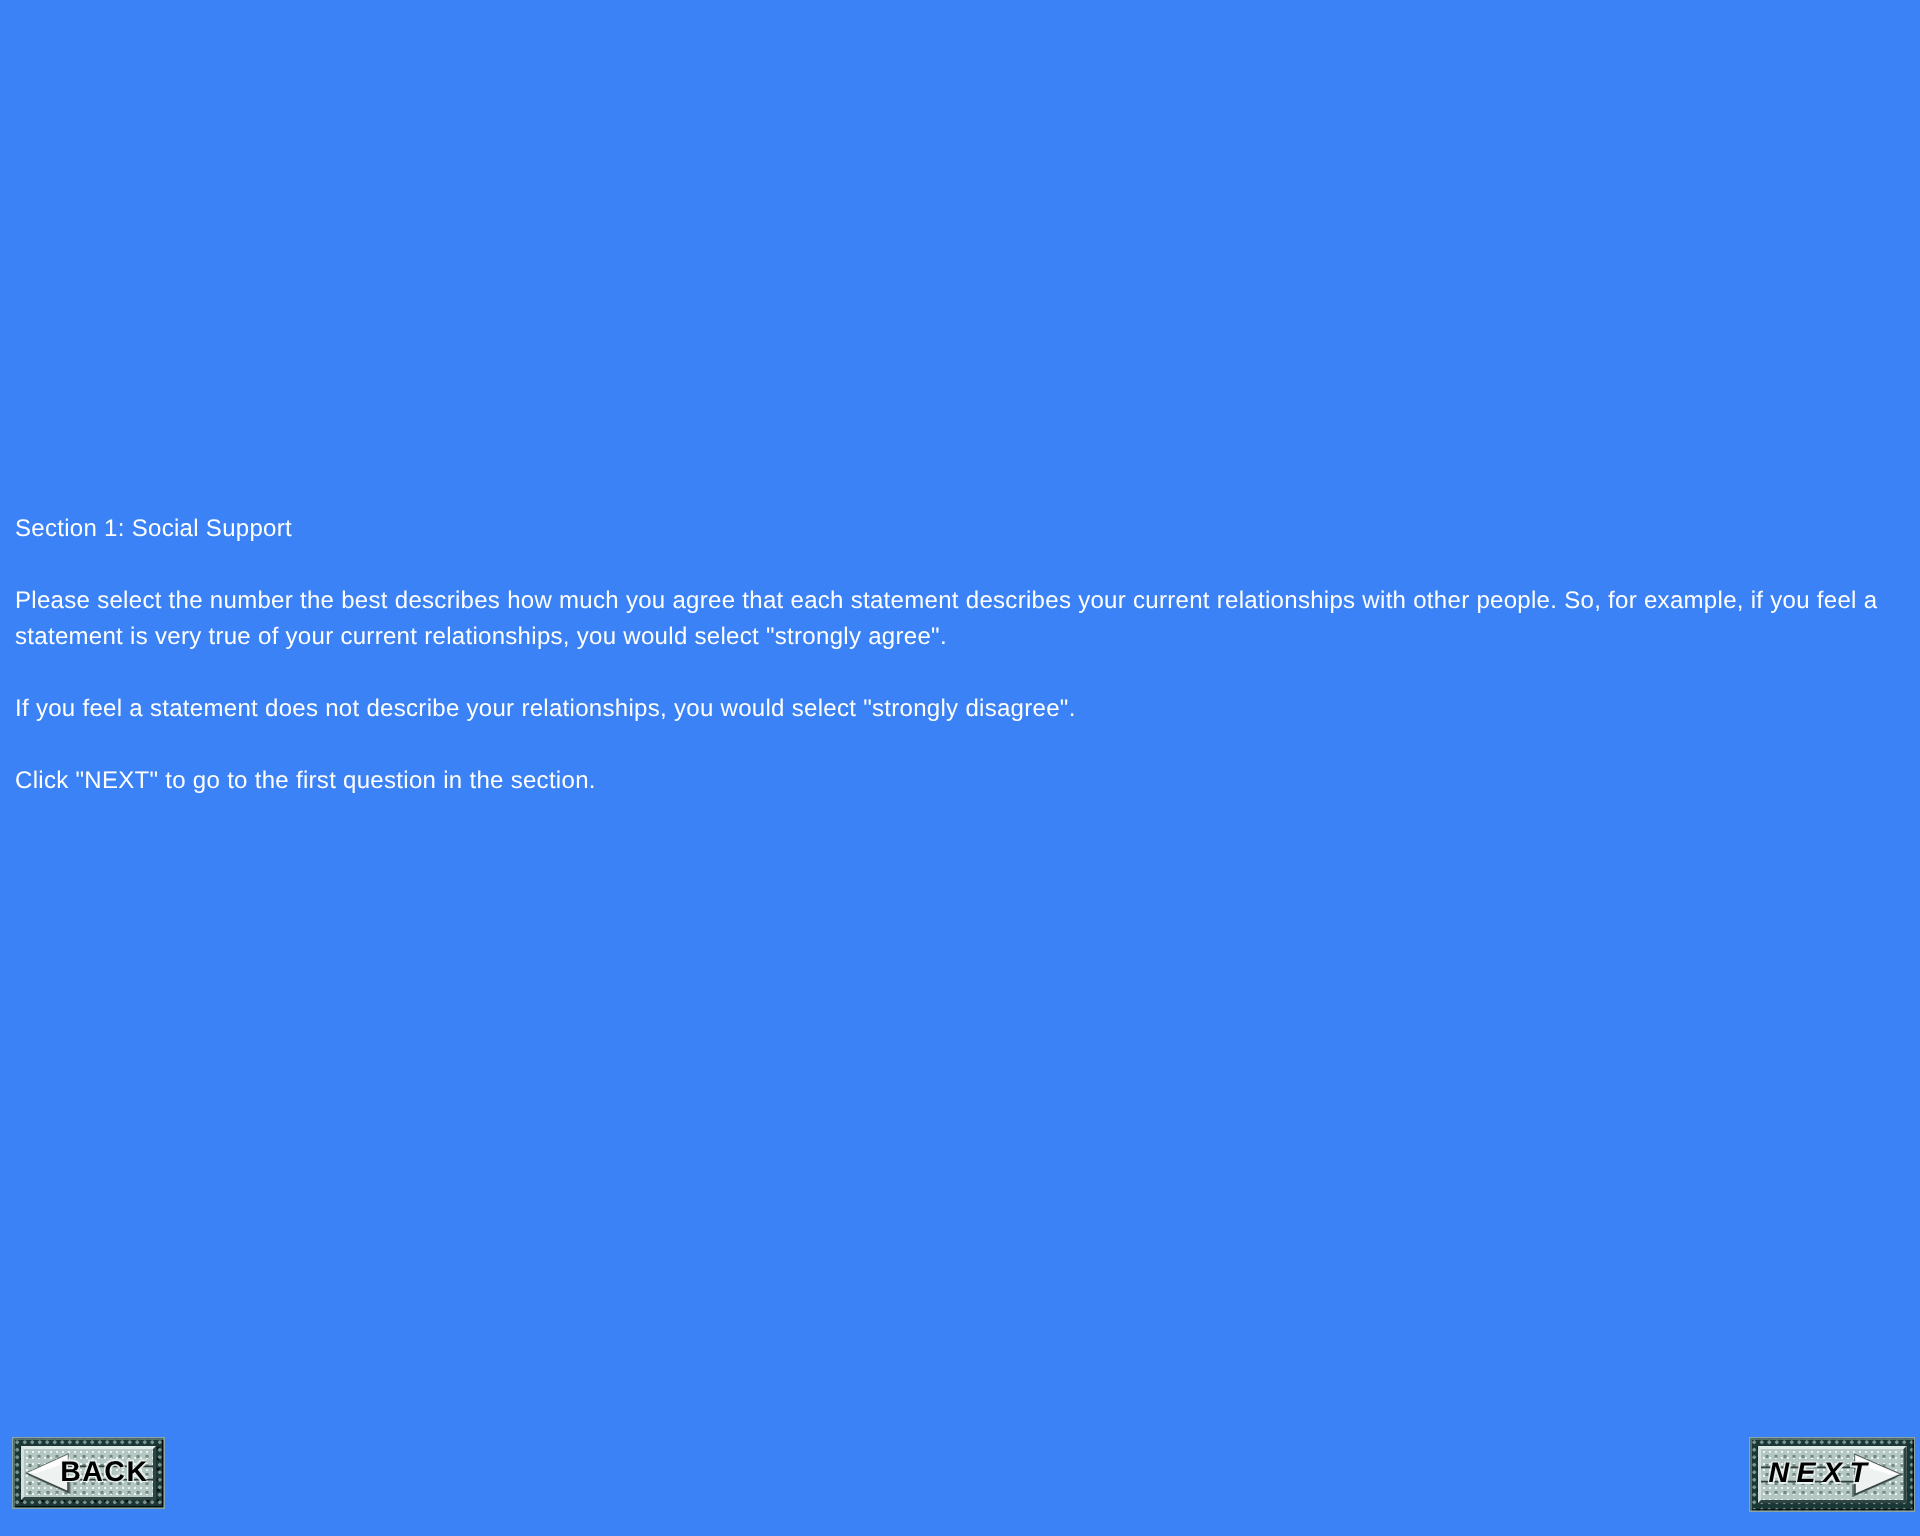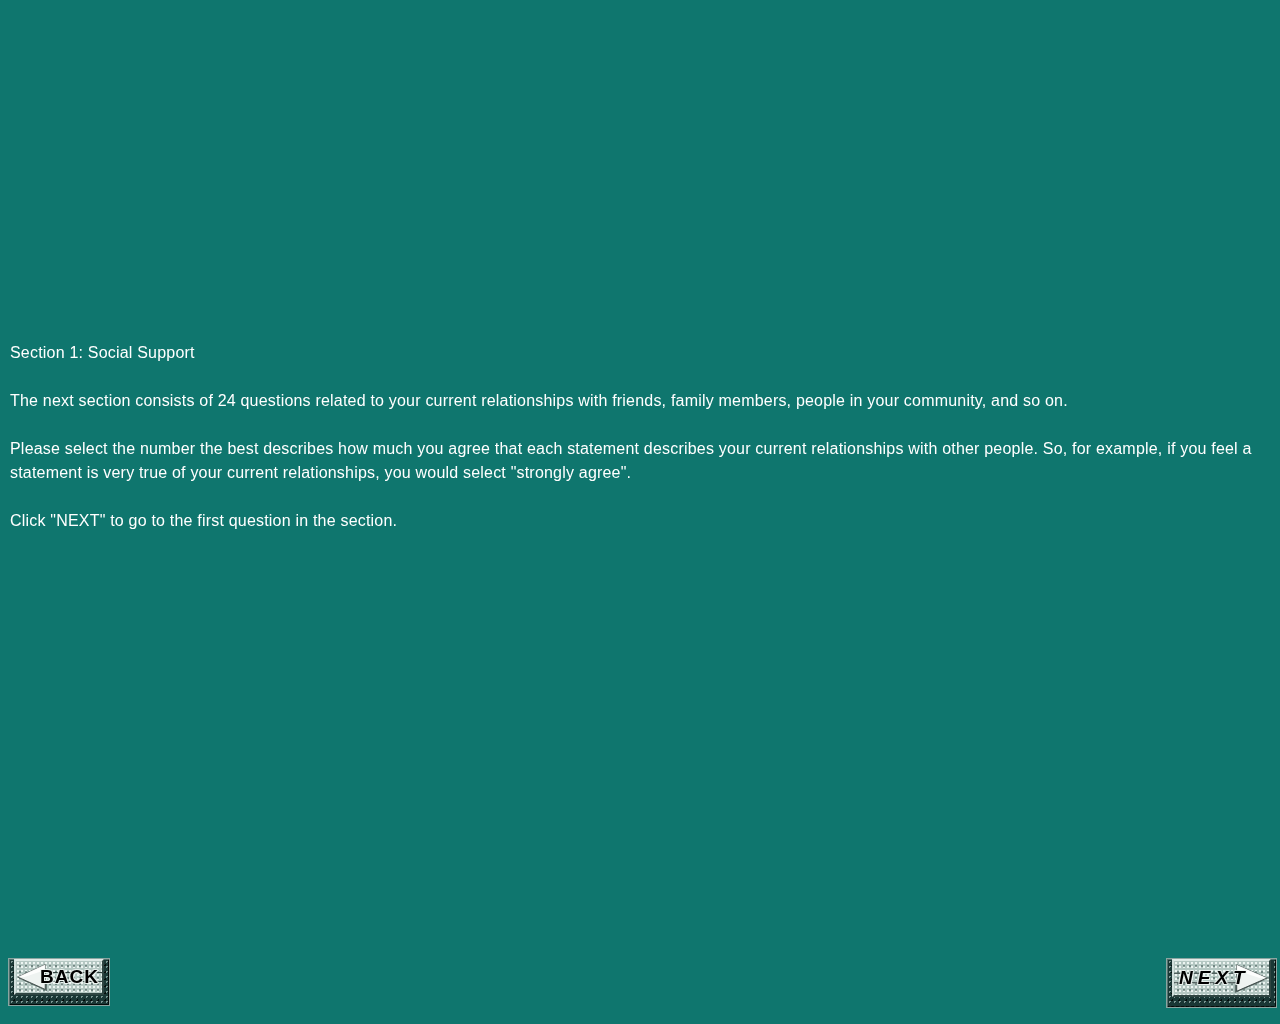--- a/index.html
+++ b/index.html
@@ -2,42 +2,42 @@
 <html><head>
 <meta charset="utf-8">
 <style>
   html, body { margin: 0; padding: 0; }
   body {
     width: 1280px; height: 1024px; overflow: hidden;
     font-family: "Liberation Sans", sans-serif;
   }
   .screen {
     position: relative; width: 1280px; height: 1024px;
-    background: #0f766e;
+    background: #3b82f6;
   }
   .instructions {
     position: absolute; left: 10px; top: 341px; width: 1246px;
     color: #ffffff; font-size: 16px; line-height: 24px;
     letter-spacing: 0.2px;
   }
   .instructions p { margin: 0 0 24px 0; }
 
   
   .nav-button {
     position: absolute; margin: 0; padding: 0;
     border: 1px solid #8aa5a1; cursor: pointer;
     background-color: #1a3735;
     background-image:
       radial-gradient(rgba(205,228,223,0.55) 1px, transparent 1px),
       radial-gradient(rgba(0,0,0,0.75) 1px, transparent 1px);
     background-size: 5px 5px, 7px 7px;
     background-position: 0 0, 2px 3px;
     box-shadow: inset 1px 1px 0 rgba(120,150,146,0.6),
                 inset -1px -1px 0 rgba(0,0,0,0.8);
-    display: flex; justify-content: center;
+    display: flex; align-items: center; justify-content: center;
   }
   .nav-button.back { left: 8px;    top: 958px; width: 102px; height: 48px; }
   .nav-button.next { left: 1166px; top: 958px; width: 111px; height: 50px; }
 
   .btn-face {
     position: relative; display: block;
     width: calc(100% - 14px); height: calc(100% - 14px);
     background-color: #b4c7c2;
     background-image:
       radial-gradient(rgba(32,58,54,0.45) 1px, transparent 1px),
@@ -61,22 +61,22 @@
   .back .btn-label { right: 3px; letter-spacing: 1px; }
   .next .btn-label { left: 5px;  letter-spacing: 5px; font-style: italic; }
 </style>
 </head>
 <body>
 
 <main class="screen">
 
   <section class="instructions">
     <p>Section 1: Social Support</p>
-    <p>The next section consists of 24 questions related to your current relationships with friends, family members, people in your community, and so on.</p>
     <p>Please select the number the best describes how much you agree that each statement describes your current relationships with other people. So, for example, if you feel a statement is very true of your current relationships, you would select "strongly agree".</p>
+    <p>If you feel a statement does not describe your relationships, you would select "strongly disagree".</p>
     <p>Click "NEXT" to go to the first question in the section.</p>
   </section>
 
   <button class="nav-button back">
     <span class="btn-face">
       <svg class="arrow-svg" viewBox="0 0 100 36" preserveAspectRatio="none" aria-hidden="true">
         <line x1="34" y1="13" x2="100" y2="13" stroke="#2f3d3b" stroke-width="1.2"></line>
         <line x1="34" y1="23" x2="100" y2="23" stroke="#2f3d3b" stroke-width="1.2"></line>
         <polygon points="4,20 36,34 36,25" fill="#5c6f6b"></polygon>
         <polygon points="2,18 34,4 34,32" fill="#eef3f1" stroke="#3a4644" stroke-width="1"></polygon>

